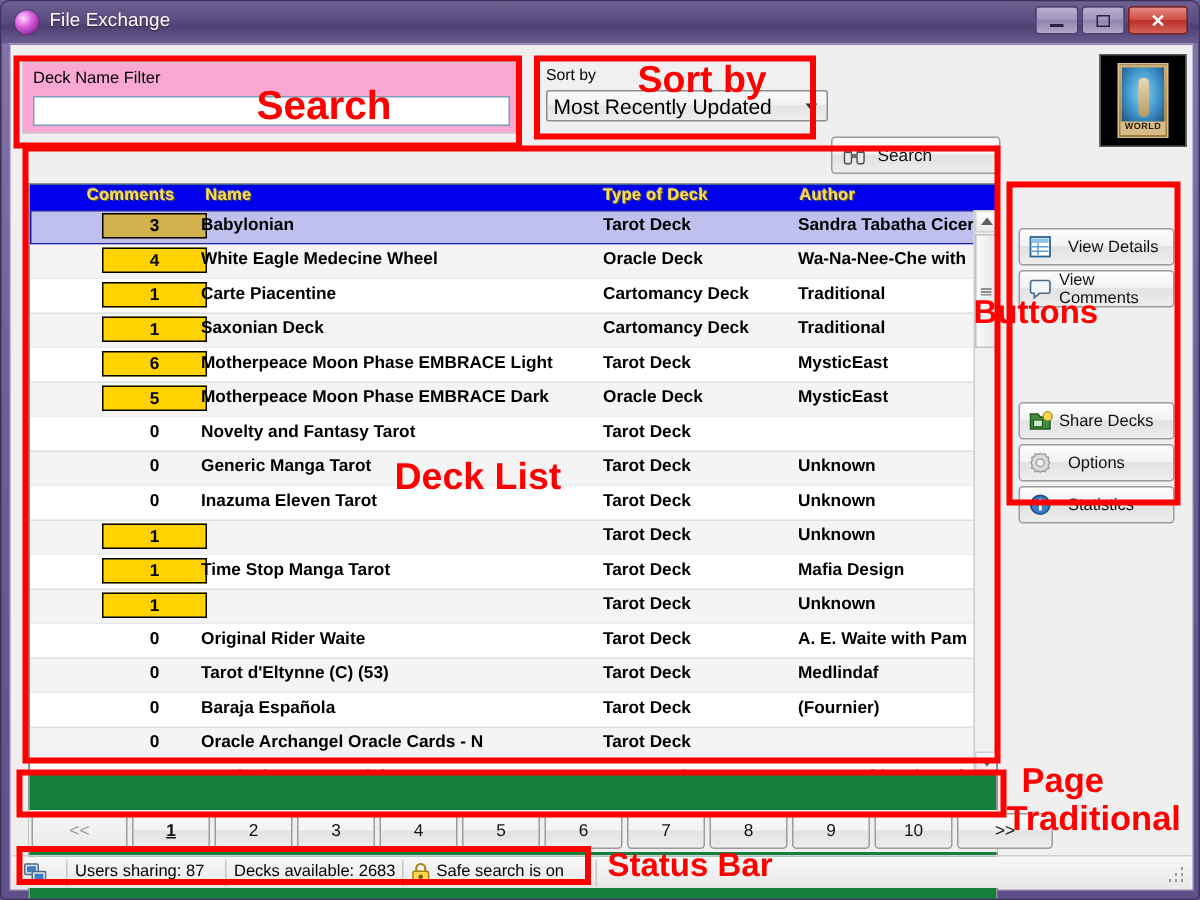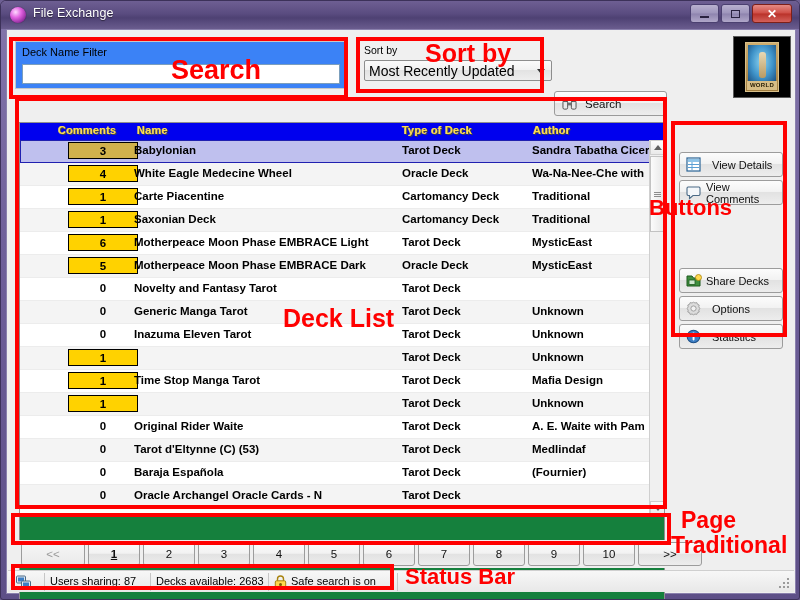--- a/index.html
+++ b/index.html
@@ -72,21 +72,21 @@
   }
   .annotext {
     position: absolute; color: #ff0000; font-weight: bold;
     font-family: "Liberation Sans", sans-serif;
     z-index: 41; line-height: 1.0; white-space: pre;
   }
 
   
   #search-group {
     position: absolute; left: 8px; top: 11px; width: 331px; height: 48px;
-    background: #3b82f6; border: 1px solid #c8c8c8;
+    background: #f9a8d4; border: 1px solid #c8c8c8;
   }
   #deck-filter-label {
     position: absolute; left: 6px; top: 4px;
     font-size: 11px; color: #000;
   }
   #deck-filter-input {
     position: absolute; left: 6px; top: 22px; width: 318px; height: 20px;
     border: 1px solid #7b9ebd; background: #ffffff;
     font-family: "Liberation Sans", sans-serif; font-size: 11px;
     padding: 0 3px; color: #000; outline: none;
@@ -614,19 +614,19 @@
 
   <div class="annobox" style="left:8px;  top:36px;  width:339px; height:62px;"></div>
   <div class="annobox" style="left:355px; top:36px;  width:188px; height:56px;"></div>
   <div class="annobox" style="left:14px;  top:96px;  width:652px; height:412px;"></div>
   <div class="annobox" style="left:670px; top:120px; width:116px; height:216px;"></div>
   <div class="annobox" style="left:10px;  top:512px; width:660px; height:32px;"></div>
   <div class="annobox" style="left:10px;  top:563px; width:383px; height:26px;"></div>
 
   <div class="annotext" style="left:170px; top:56px;  font-size:27px;">Search</div>
   <div class="annotext" style="left:424px; top:40px;  font-size:25px;">Sort by</div>
-  <div class="annotext" style="left:262px; top:305px; font-size:25px;margin-left:20px;">Deck List</div>
+  <div class="annotext" style="left:262px; top:305px; font-size:25px;">Deck List</div>
   <div class="annotext" style="left:648px; top:196px; font-size:22px;">Buttons</div>
   <div class="annotext" style="left:680px; top:508px; font-size:23px;">Page</div>
   <div class="annotext" style="left:670px; top:533px; font-size:23px;">Traditional</div>
   <div class="annotext" style="left:404px; top:565px; font-size:22px;">Status Bar</div>
 
 </div>
 
 </body></html>

